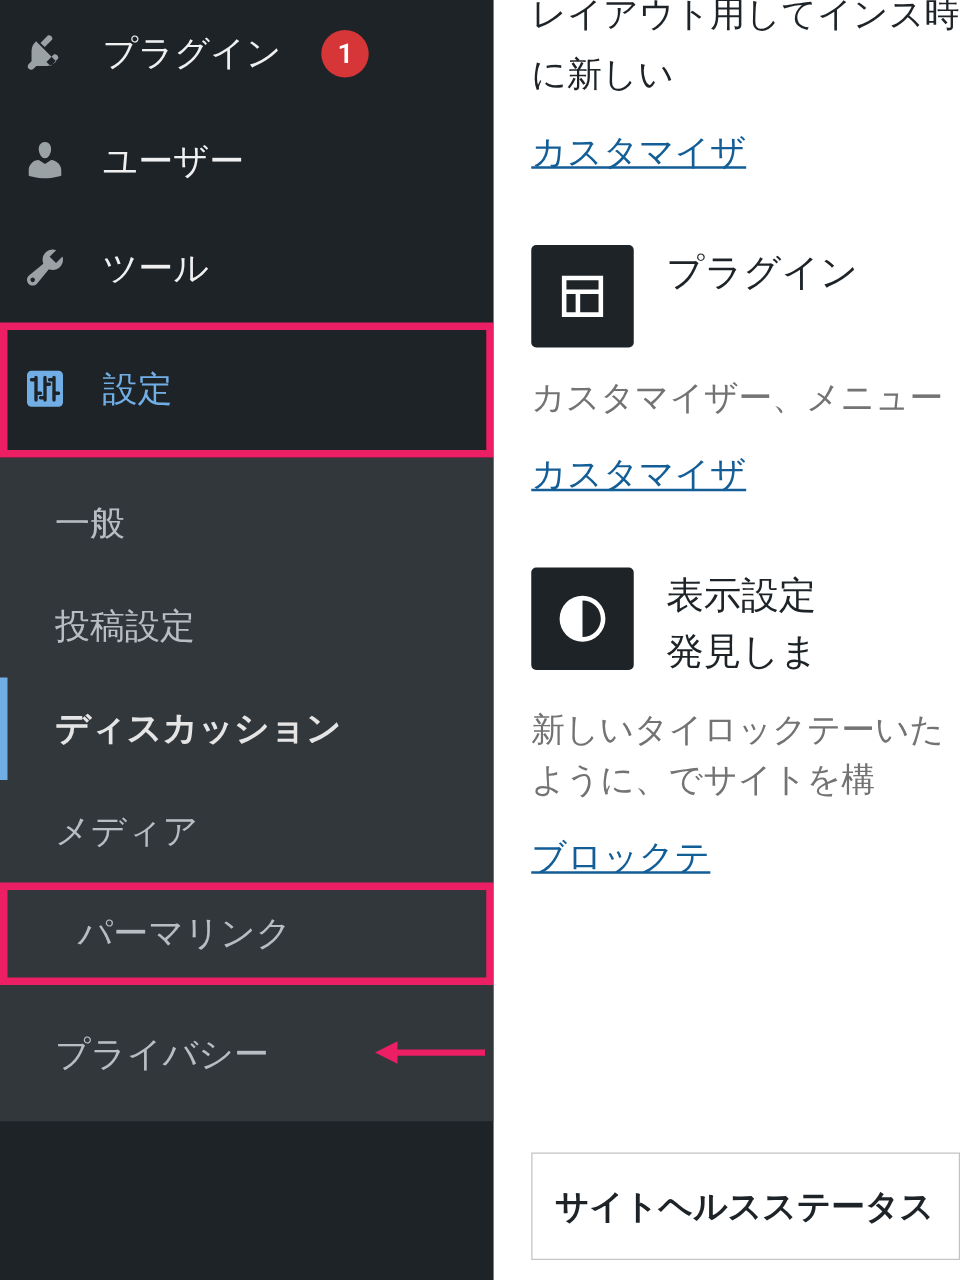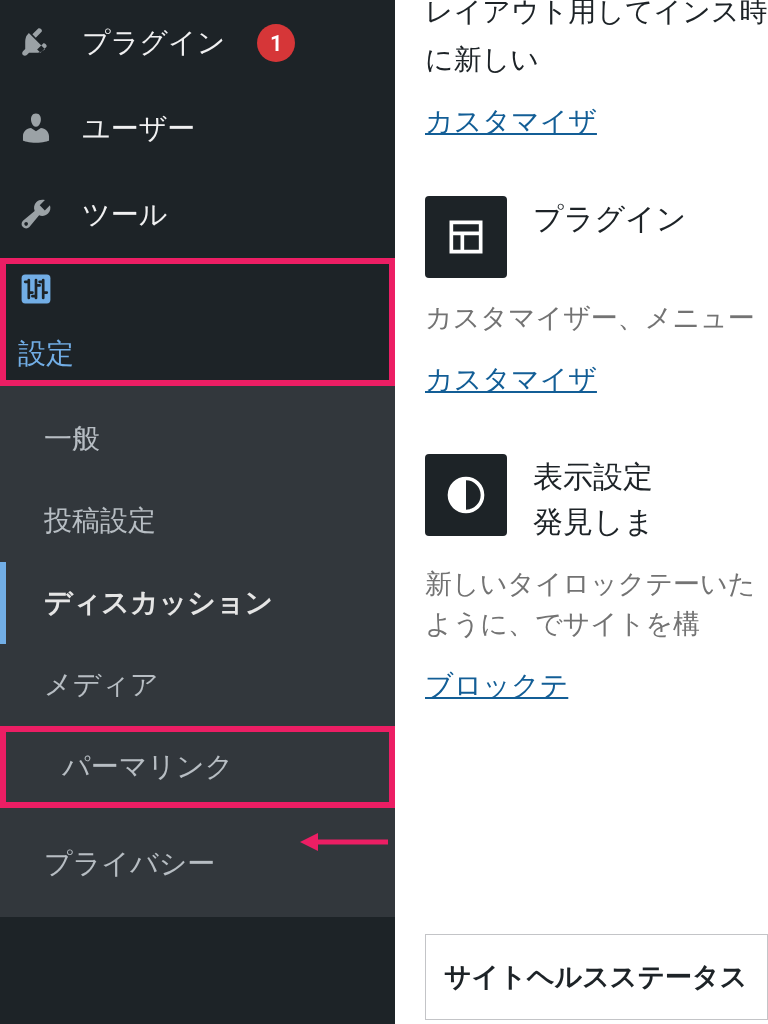--- a/index.html
+++ b/index.html
@@ -25,24 +25,23 @@
       padding: 24px 18px;
       color: #f0f0f1;
       font-size: 28px;
       cursor: pointer;
       gap: 28px;
       position: relative;
     }
     
     .menu-item.highlighted {
       border: 6px solid #ec1e64;
-      padding: 7px 12px;
+      padding: 29px 12px;
       color: #72aee6;
       background: #1d2327;
-      flex-direction: column;
     }
     
     .menu-icon {
       width: 36px;
       height: 36px;
       display: flex;
       align-items: center;
       justify-content: center;
       flex-shrink: 0;
     }
@@ -281,16 +280,16 @@
       </div>
       <div>
         <div class="feature-title">表示設定</div>
         <div class="feature-title">発見しま</div>
       </div>
     </div>
     <p class="feature-desc" style="margin-top:20px;">新しいタイロックテーいたように、でサイトを構</p>
     <a class="content-link">ブロックテ</a>
   </div>
 
-  <div class="status-panel" style="position:absolute; bottom:4px; left:30px; right:0;">
+  <div class="status-panel" style="position:absolute; bottom:16px; left:30px; right:0;">
     <div class="status-title">サイトヘルスステータス</div>
   </div>
 </main>
 
 </body></html>

